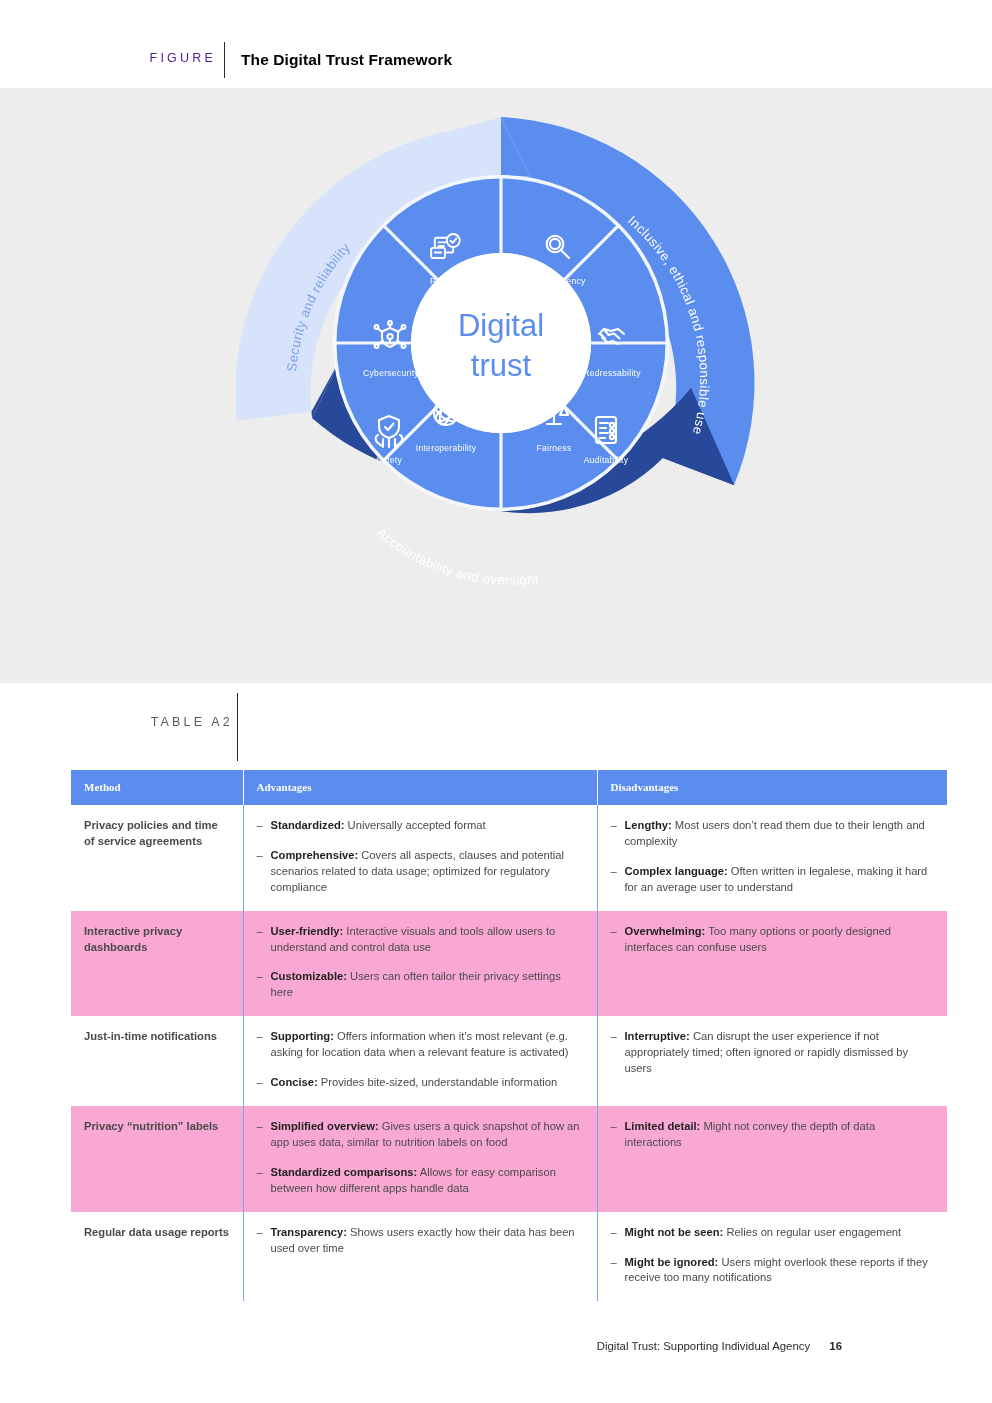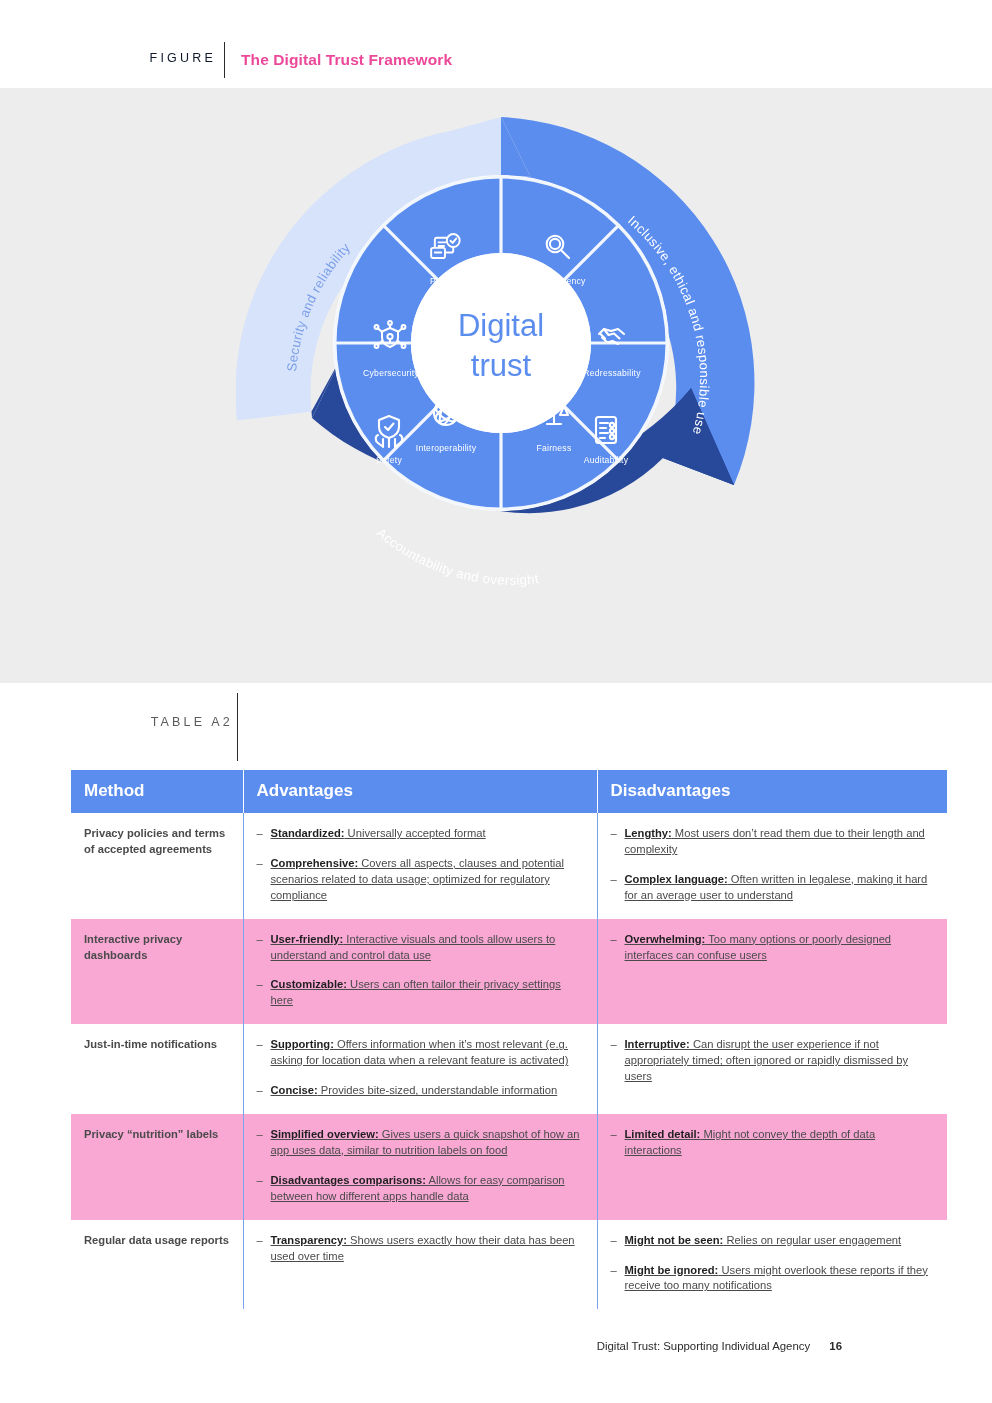--- a/index.html
+++ b/index.html
@@ -13,30 +13,30 @@
   .page { position: relative; width: 992px; height: 1403px; }
 
   
   .fig-header {
     position: absolute; left: 0; top: 0; width: 992px; height: 88px;
     background: #ffffff;
   }
   .fig-kicker {
     position: absolute; left: 56px; top: 51px; width: 160px;
     text-align: right;
-    font-size: 12.5px; letter-spacing: 3.2px; color: #0f172a;
+    font-size: 12.5px; letter-spacing: 3.2px; color: #4c1d95;
     font-weight: 400;
   }
   .fig-rule {
     position: absolute; left: 224px; top: 42px;
     width: 1px; height: 36px; background: #2b2b2b;
   }
   .fig-title {
     position: absolute; left: 241px; top: 51px;
-    font-size: 15.5px; font-weight: bold; color: #ec4899;
+    font-size: 15.5px; font-weight: bold; color: #000000;
     letter-spacing: 0.1px;
   }
 
   
   .diagram-panel {
     position: absolute; left: 0; top: 88px; width: 992px; height: 595px;
     background: #ededed;
   }
   .wheel-wrap {
     position: absolute; left: 236px; top: 0px; width: 530px; height: 570px;
@@ -72,41 +72,42 @@
     position: absolute; left: 241px; top: 28px; width: 640px;
     font-size: 14.6px; font-weight: bold; color: #2b2b2b; line-height: 1.45;
   }
 
   table.matrix {
     position: absolute; left: 58px; top: 87px;
     width: 876px; border-collapse: collapse; table-layout: fixed;
   }
   table.matrix th {
     background: #5b8def; color: #ffffff;
-    font-size: 17px; font-weight: bold; text-align: left;
+    font-size: 11px; font-weight: bold; text-align: left;
     padding: 11px 12px 12px 13px; vertical-align: middle;
     border-right: 1px solid #ffffff;
+    font-family: Liberation Serif, serif;
   }
   table.matrix th:last-child { border-right: none; }
   table.matrix td {
     vertical-align: top; padding: 13px 12px 15px 13px;
     border-right: 1px solid #7ba4f0;
     font-size: 11.2px; line-height: 1.42; color: #4a4a4a;
   }
   table.matrix td:last-child { border-right: none; }
   table.matrix tr.alt td { background: #f9a8d4; }
   td.method {
     font-weight: bold; color: #1f1f1f; font-size: 12.2px; line-height: 1.5;
     border-right: 1px solid #7ba4f0; padding-left: 13px;
   }
   .col-a { width: 172px; }
   .col-b { width: 354px; }
   .col-c { width: 350px; }
 
-  ul.bullets { list-style: none; text-decoration: underline; }
+  ul.bullets { list-style: none; }
   ul.bullets li {
     position: relative; padding-left: 14px; margin-bottom: 14px;
   }
   ul.bullets li:last-child { margin-bottom: 0; }
   ul.bullets li::before {
     content: "–"; position: absolute; left: 0; top: 0; color: #4a4a4a;
   }
   .b-term { font-weight: bold; color: #1f1f1f; }
 
   
@@ -323,21 +324,21 @@
       </colgroup>
       <thead>
         <tr>
           <th>Method</th>
           <th>Advantages</th>
           <th>Disadvantages</th>
         </tr>
       </thead>
       <tbody id="tbody">
           <tr>
-            <td class="method">Privacy policies and terms of accepted agreements</td>
+            <td class="method">Privacy policies and time of service agreements</td>
             <td>
               <ul class="bullets">
                 <li><span class="b-term">Standardized:</span><span> Universally accepted format</span></li>
                 <li><span class="b-term">Comprehensive:</span><span> Covers all aspects, clauses and potential scenarios related to data usage; optimized for regulatory compliance</span></li>
               </ul>
             </td>
             <td>
               <ul class="bullets">
                 <li><span class="b-term">Lengthy:</span><span> Most users don’t read them due to their length and complexity</span></li>
                 <li><span class="b-term">Complex language:</span><span> Often written in legalese, making it hard for an average user to understand</span></li>
@@ -370,21 +371,21 @@
               <ul class="bullets">
                 <li><span class="b-term">Interruptive:</span><span> Can disrupt the user experience if not appropriately timed; often ignored or rapidly dismissed by users</span></li>
               </ul>
             </td>
           </tr>
           <tr class="alt">
             <td class="method">Privacy “nutrition” labels</td>
             <td>
               <ul class="bullets">
                 <li><span class="b-term">Simplified overview:</span><span> Gives users a quick snapshot of how an app uses data, similar to nutrition labels on food</span></li>
-                <li><span class="b-term">Disadvantages comparisons:</span><span> Allows for easy comparison between how different apps handle data</span></li>
+                <li><span class="b-term">Standardized comparisons:</span><span> Allows for easy comparison between how different apps handle data</span></li>
               </ul>
             </td>
             <td>
               <ul class="bullets">
                 <li><span class="b-term">Limited detail:</span><span> Might not convey the depth of data interactions</span></li>
               </ul>
             </td>
           </tr>
           <tr>
             <td class="method">Regular data usage reports</td>

